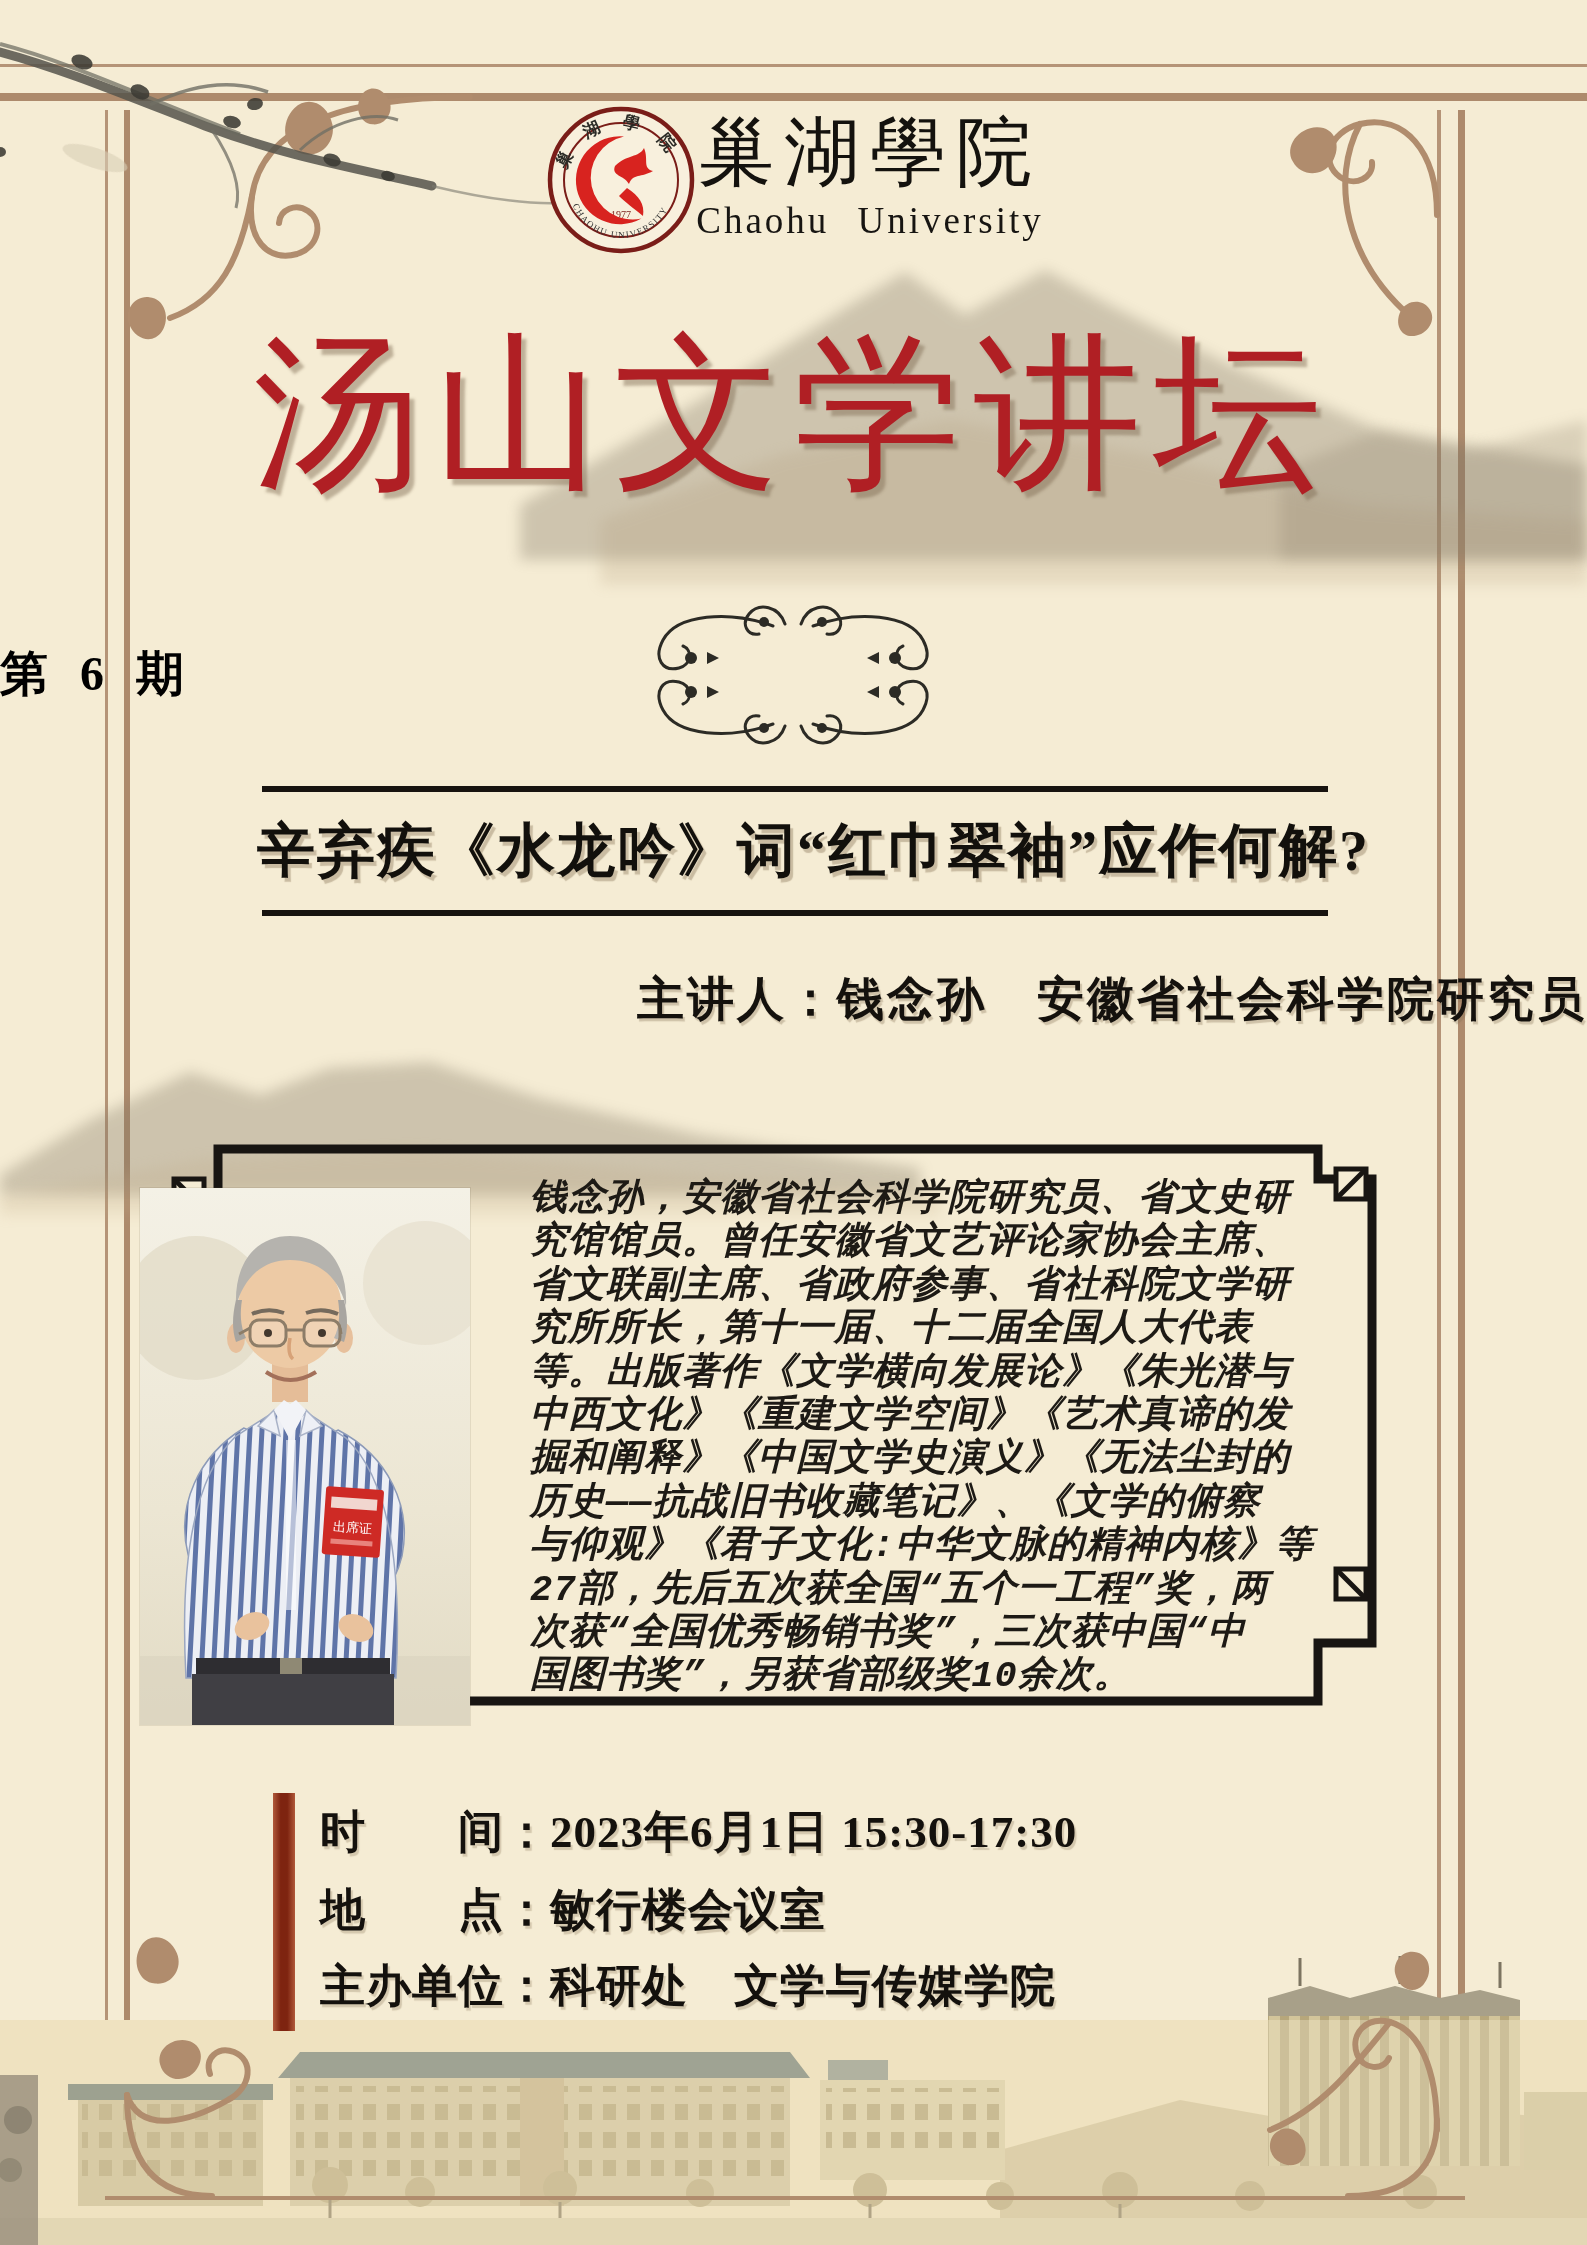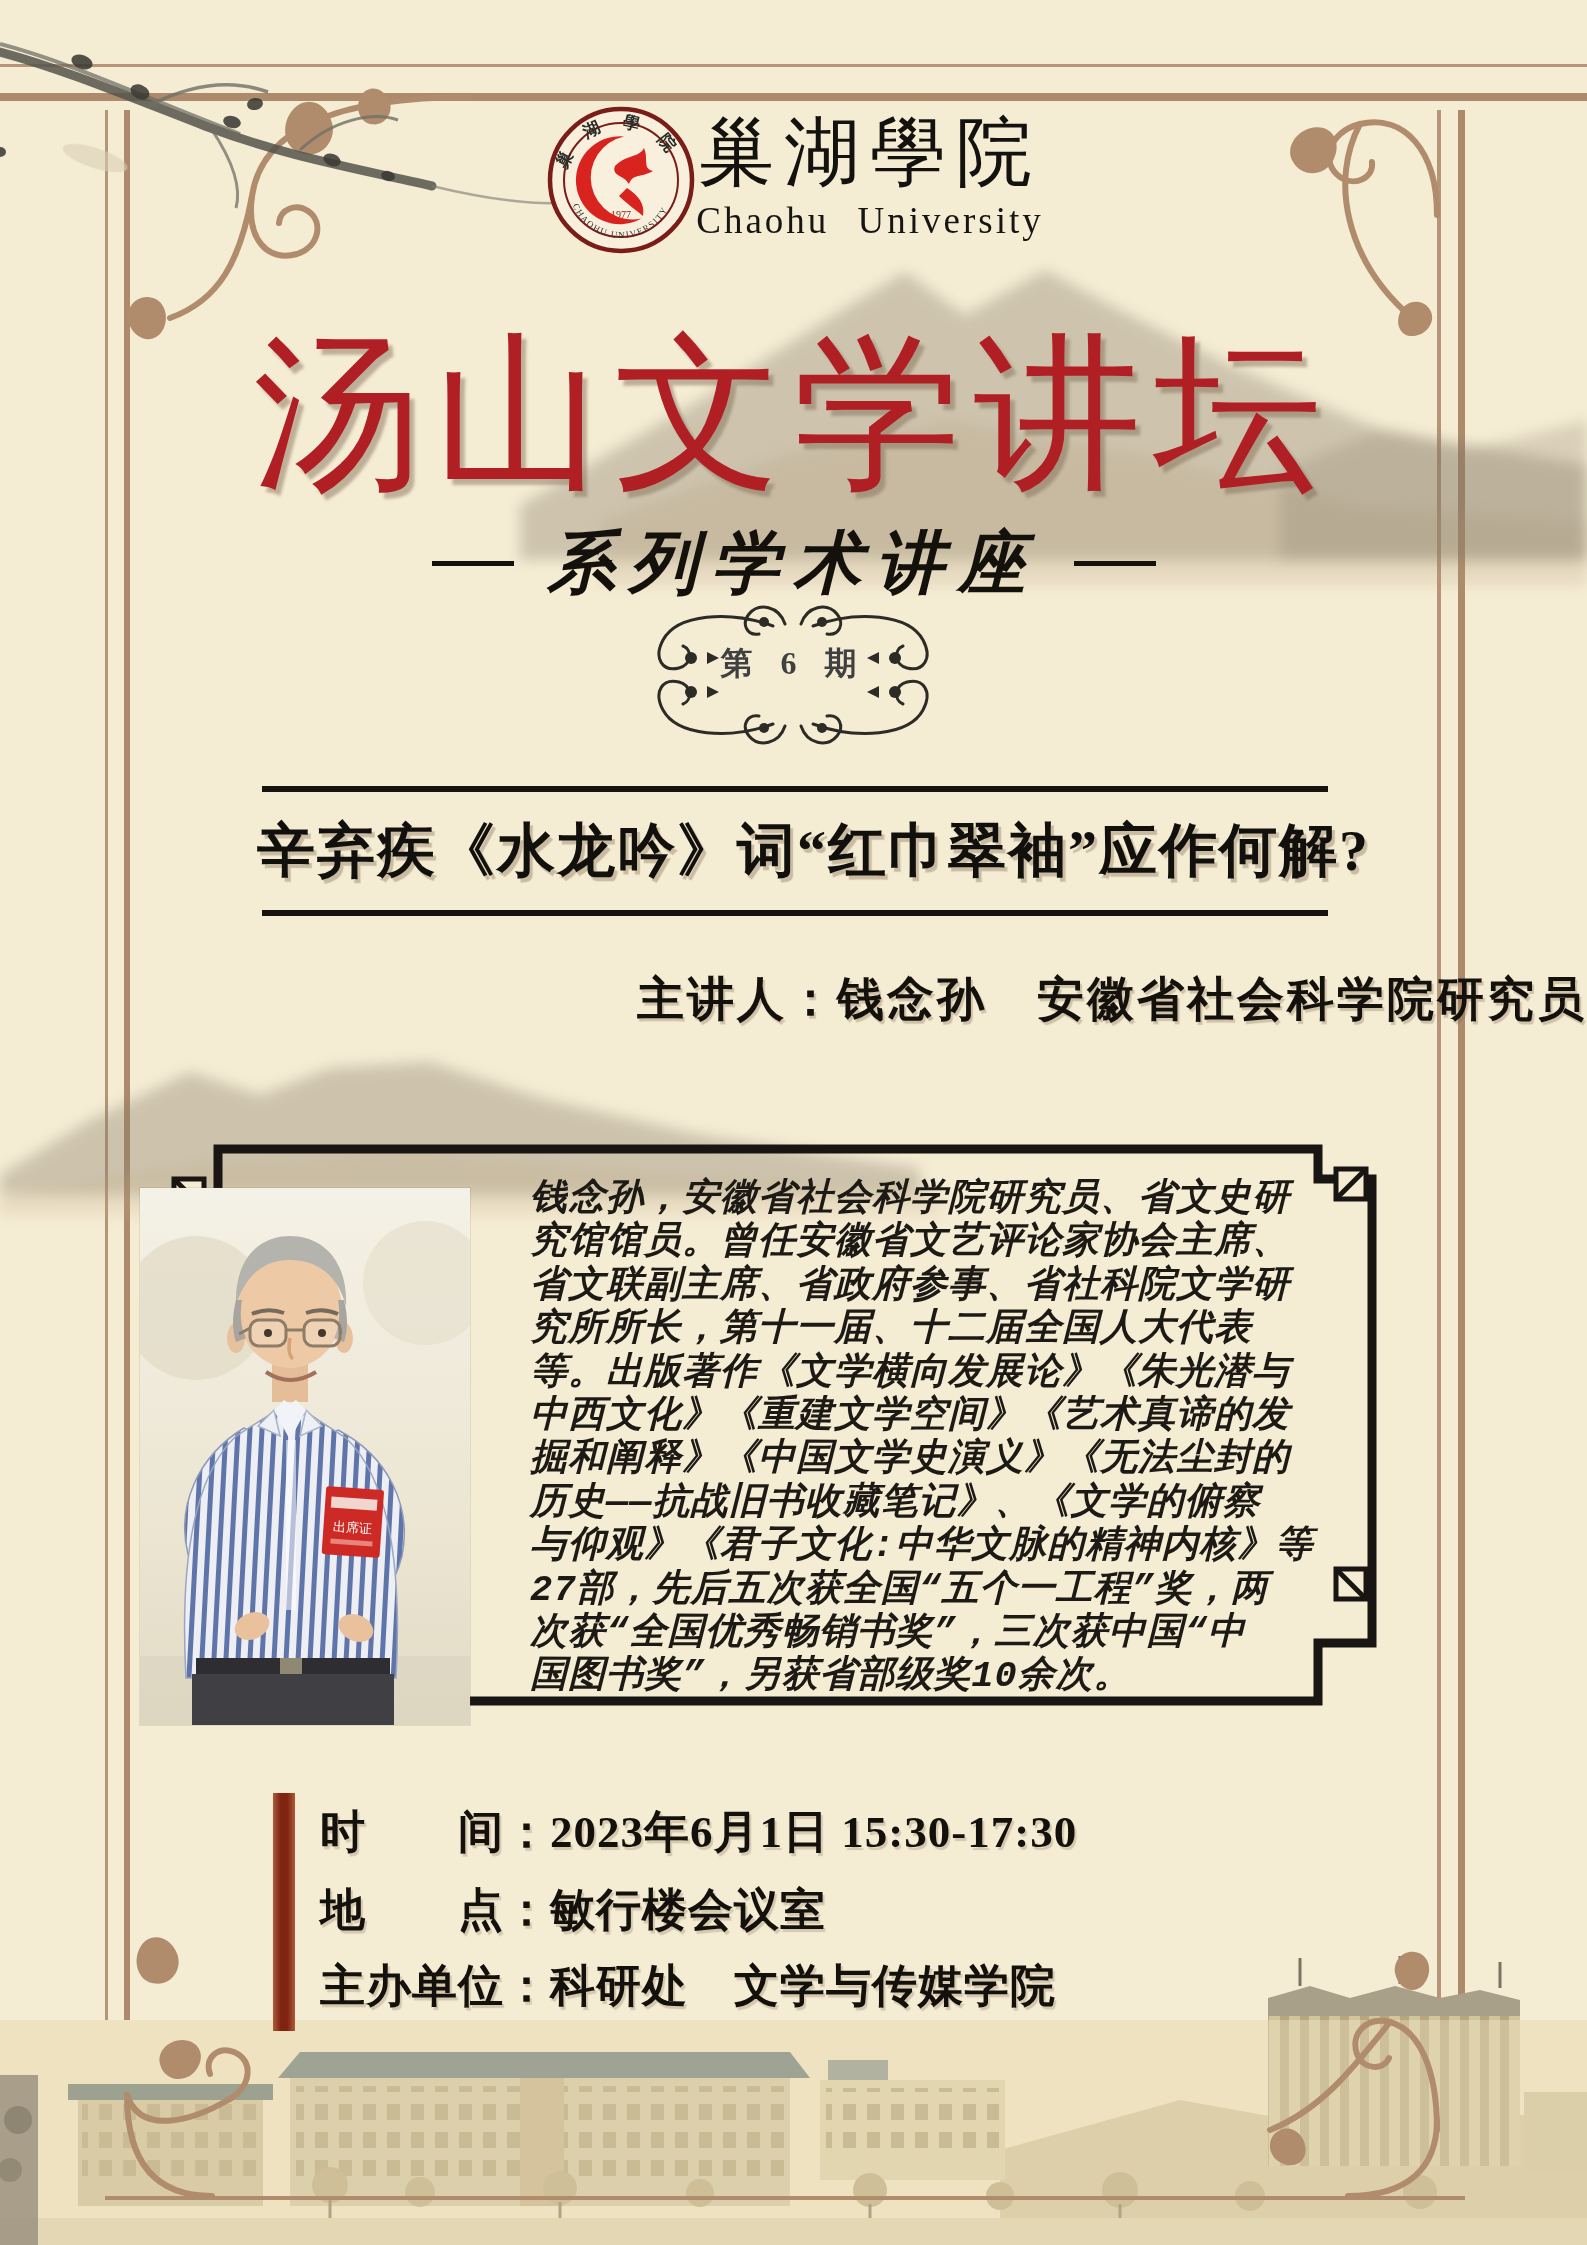--- a/index.html
+++ b/index.html
@@ -25,22 +25,22 @@
   #uni-name .en{font-size:37px;color:#171512;letter-spacing:3px;word-spacing:16px;line-height:42px;}
 
   
   #main-title{left:0;right:0;top:322px;text-align:center;z-index:5;
     font-size:168px;font-weight:400;color:#b01f24;letter-spacing:12px;line-height:185px;white-space:nowrap;
     text-shadow:5px 6px 3px rgba(125,105,80,.45);}
   #subtitle-row{left:0;right:0;top:518px;height:90px;display:flex;align-items:center;justify-content:center;gap:34px;z-index:5;}
   #subtitle-row .dash{width:82px;height:5px;background:#14110c;}
   #subtitle-row .st{font-size:68px;font-weight:700;font-style:italic;color:#14110c;letter-spacing:14px;white-space:nowrap;}
   #issue-wrap{left:633px;top:596px;width:320px;height:158px;z-index:5;}
-  #issue-text{left:0;right:0;top:642px;text-align:center;z-index:6;
-    font-size:32px;font-weight:700;color:#404040;letter-spacing:10px;}
+  #issue-text{left:0;right:0;top:642px;text-align:left;z-index:6;
+    font-size:48px;font-weight:700;color:#000000;letter-spacing:10px;}
 
   
   .rule{position:absolute;left:262px;width:1066px;height:6px;background:#17130f;z-index:5;}
   #rule1{top:786px;} #rule2{top:910px;}
   #lecture-title{left:0;right:0;top:812px;text-align:center;z-index:5;
     font-size:58px;font-weight:700;color:#12100c;letter-spacing:2px;white-space:nowrap;
     text-shadow:3px 4px 1px rgba(135,115,85,.40);padding-left:40px;}
   #speaker-line{left:0;right:0;top:968px;text-align:right;z-index:5;
     font-size:47px;font-weight:700;color:#14110d;letter-spacing:3px;white-space:nowrap;
     text-shadow:2px 3px 1px rgba(135,115,85,.35);}
@@ -229,25 +229,20 @@
     </g>
   </svg>
 
   <div id="uni-name" class="abs">
     <div class="zh">巢湖學院</div>
     <div class="en">Chaohu  University</div>
   </div>
 
   <div id="main-title" class="abs">汤山文学讲坛</div>
 
-  <div id="subtitle-row" class="abs">
-    <div class="dash"></div>
-    <div class="st">系列学术讲座</div>
-    <div class="dash"></div>
-  </div>
 
   <svg id="issue-wrap" class="abs" width="320" height="158" viewBox="0 0 320 158">
     <g stroke="#2c2b25" stroke-width="3" fill="none" stroke-linecap="round">
 
       <path d="M152,28 C146,10 126,6 116,18 C108,28 114,40 126,38"></path>
       <path d="M168,28 C174,10 194,6 204,18 C212,28 206,40 194,38"></path>
 
       <path d="M140,30 C96,14 44,18 30,44 C20,63 30,76 46,72 C58,69 60,54 50,50"></path>
       <path d="M180,30 C224,14 276,18 290,44 C300,63 290,76 274,72 C262,69 260,54 270,50"></path>
 

